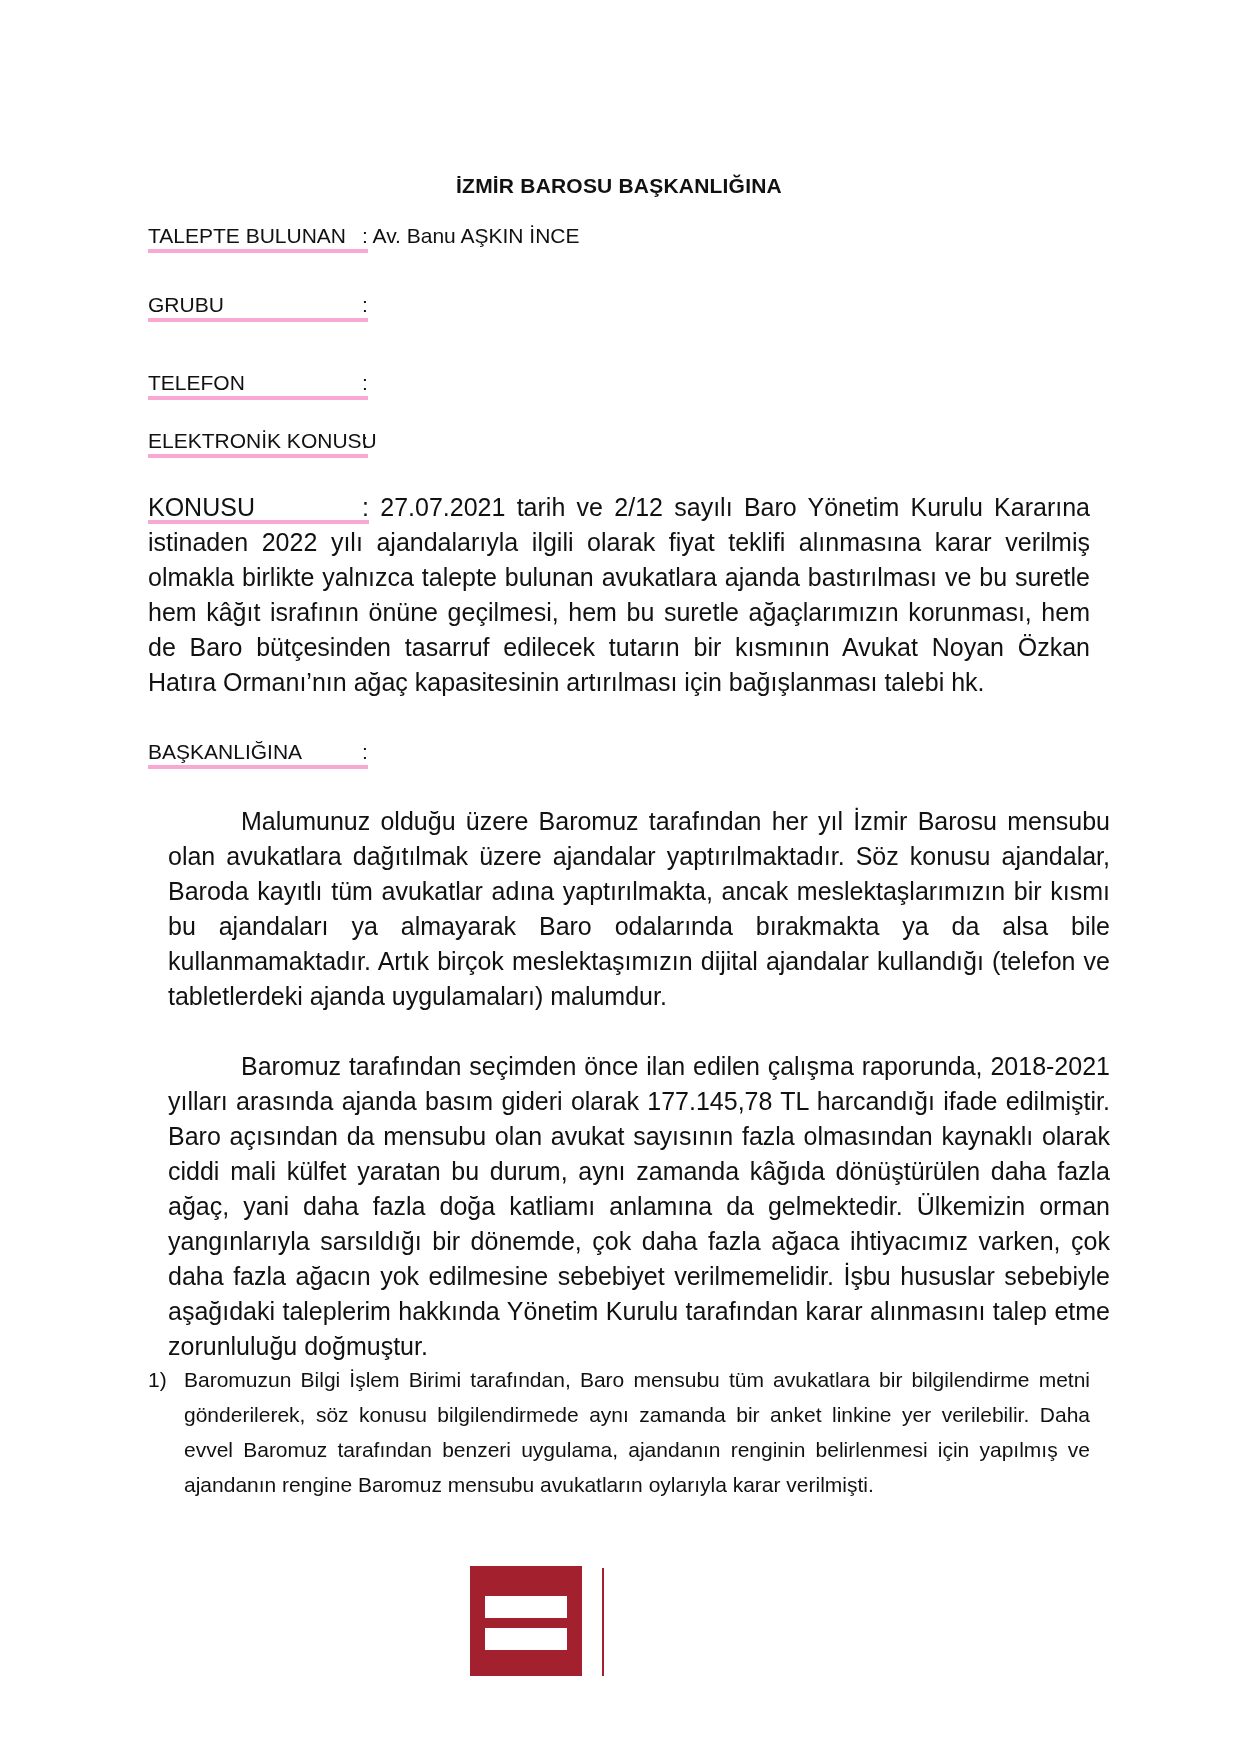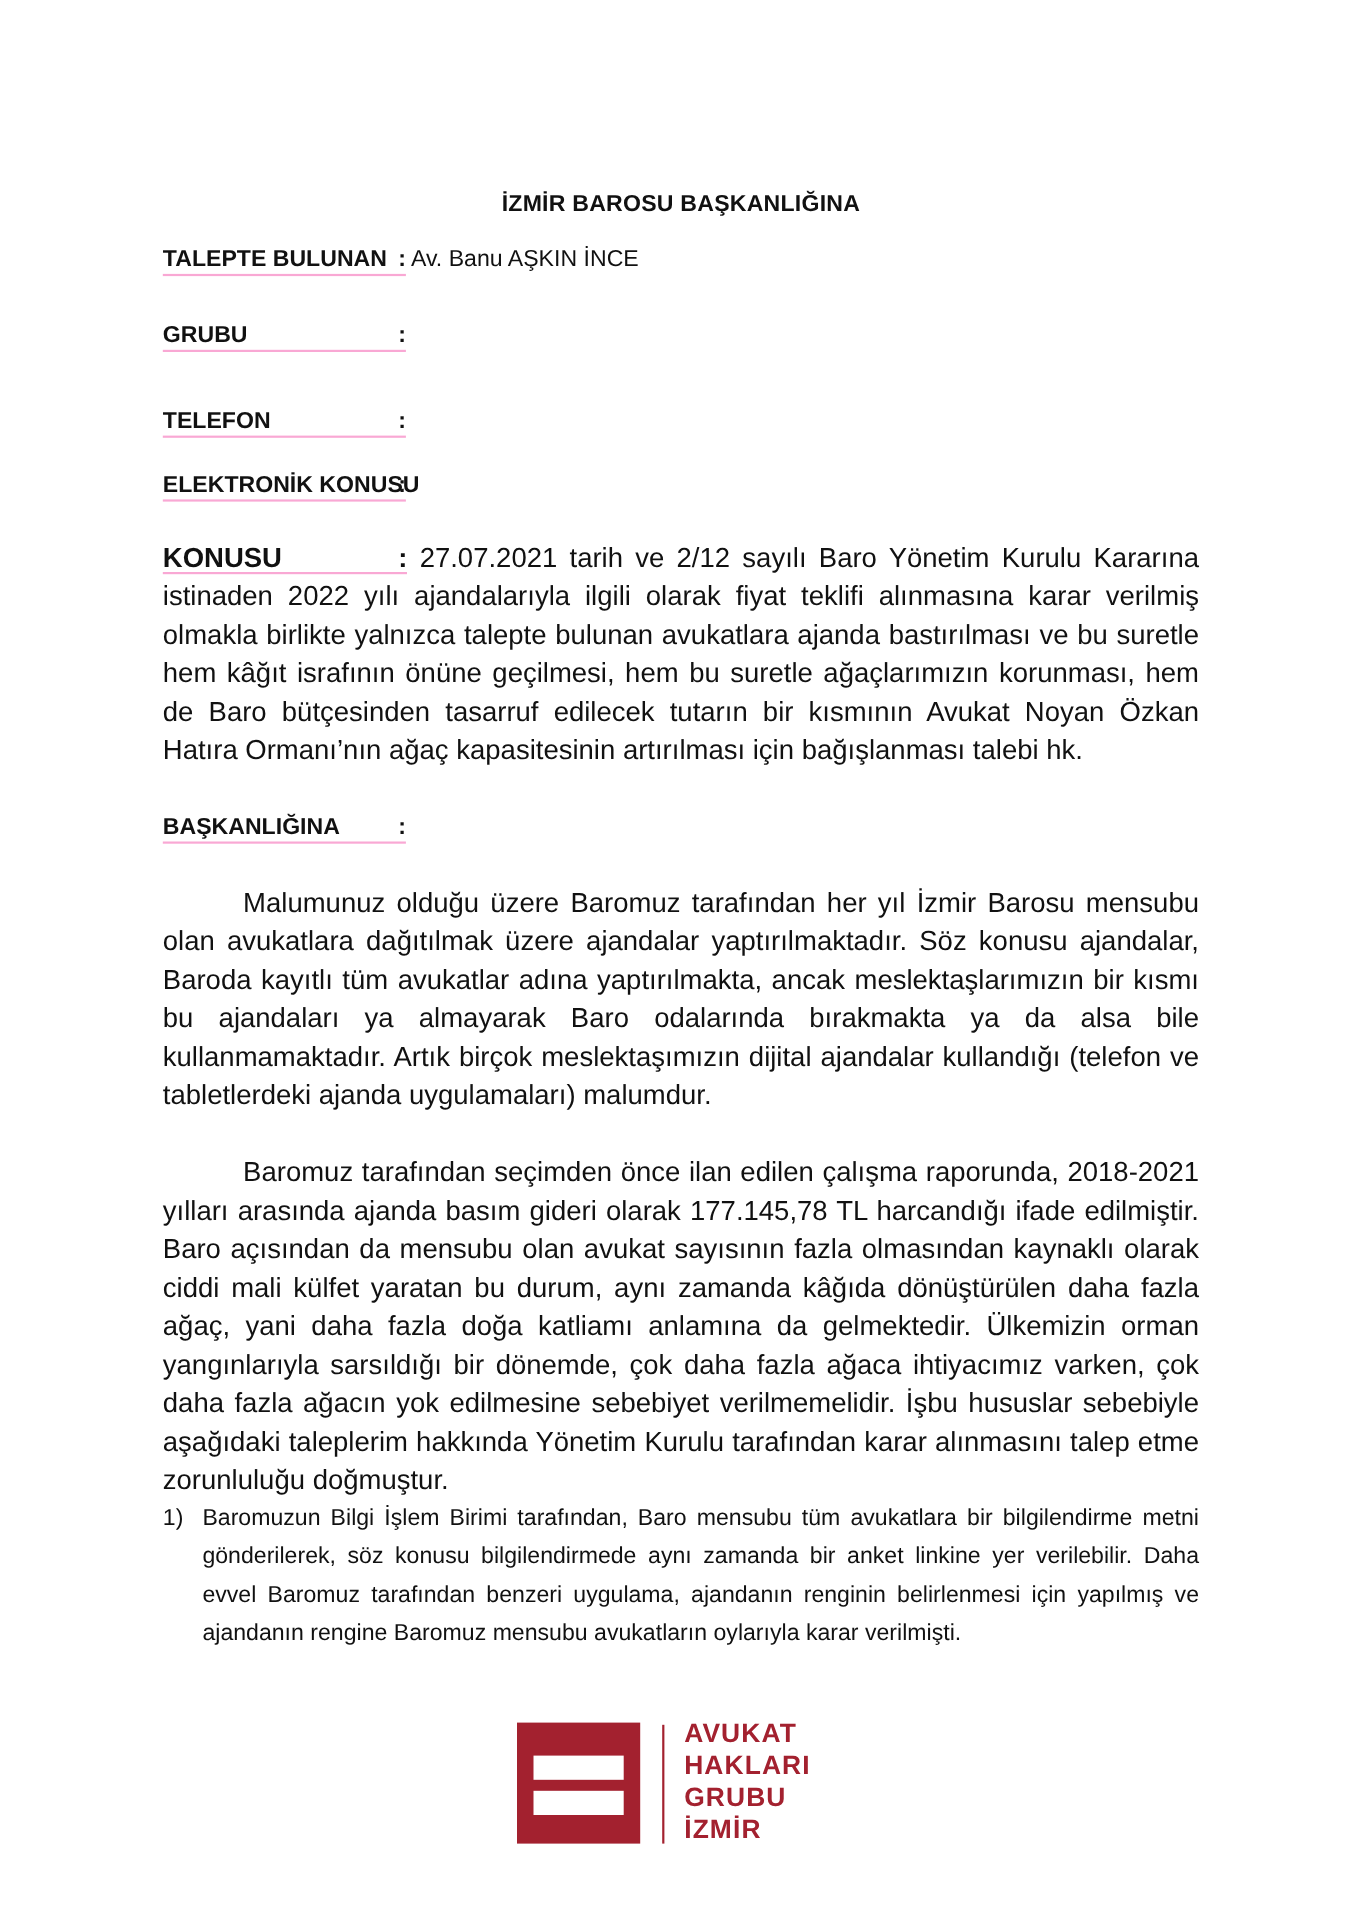--- a/index.html
+++ b/index.html
@@ -2,27 +2,27 @@
 <html><head>
 <meta charset="utf-8">
 <style>
   html, body { margin: 0; padding: 0; background: #ffffff; }
   body { width: 1241px; height: 1755px; position: relative; overflow: hidden;
          font-family: "Liberation Sans", "DejaVu Sans", sans-serif; color: #111111; }
   .page { position: absolute; left: 148px; top: 0; width: 942px; }
   .title { position: absolute; left: 0; width: 942px; top: 150px; text-align: center;
            font-weight: bold; font-size: 21px; letter-spacing: 0.2px; margin-top: 24px; }
   .field { position: absolute; left: 0; font-size: 21px; line-height: 35px; white-space: nowrap; }
-  .lbl-wrap { display: inline-block; border-bottom: 2px solid #f9a8d4; line-height: 26px; font-weight: bold; }
+  .lbl-wrap { display: inline-block; border-bottom: 4px solid #f9a8d4; line-height: 26px; font-weight: normal; }
   .lbl-wrap .name { display: inline-block; width: 214px; }
   .lbl-wrap .colon { display: inline-block; }
   .val { display: inline; }
   .para { position: absolute; left: 0; width: 942px; font-size: 25px; line-height: 35px;
           text-align: justify; }
-  .indent { text-indent: 73px; }
+  .indent { text-indent: 73px; margin-left: 20px; }
   .list-item { position: absolute; left: 36px; width: 906px; font-size: 21px; line-height: 35px; text-align: justify; }
   .list-num { position: absolute; left: -36px; top: 0; }
   .logo { position: absolute; left: 470px; top: 1566px; width: 300px; height: 120px; }
   .logo-box { position: absolute; left: 0; top: 0; width: 112px; height: 110px; background: #a3212f; }
   .logo-bar { position: absolute; left: 15px; width: 82px; height: 22px; background: #ffffff; }
   .logo-line { position: absolute; left: 132px; top: 2px; width: 2px; height: 108px; background: #a3212f; }
   .logo-text { position: absolute; left: 152px; top: -4px; color: #a3212f; font-weight: bold; font-size: 24px;
                line-height: 29px; letter-spacing: 1px; }
   .logo-text div { white-space: nowrap; }
 </style>
@@ -67,19 +67,13 @@
     <span>Baromuzun Bilgi İşlem Birimi tarafından, Baro mensubu tüm avukatlara bir bilgilendirme metni gönderilerek, söz konusu bilgilendirmede aynı zamanda bir anket linkine yer verilebilir. Daha evvel Baromuz tarafından benzeri uygulama, ajandanın renginin belirlenmesi için yapılmış ve ajandanın rengine Baromuz mensubu avukatların oylarıyla karar verilmişti.</span>
   </div>
 </div>
 
 <div class="logo">
   <div class="logo-box">
     <div class="logo-bar" style="top:30px;"></div>
     <div class="logo-bar" style="top:62px;"></div>
   </div>
   <div class="logo-line"></div>
-  <div class="logo-text">
-    <div>AVUKAT</div>
-    <div>HAKLARI</div>
-    <div>GRUBU</div>
-    <div>İZMİR</div>
-  </div>
 </div>
 
 </body></html>

